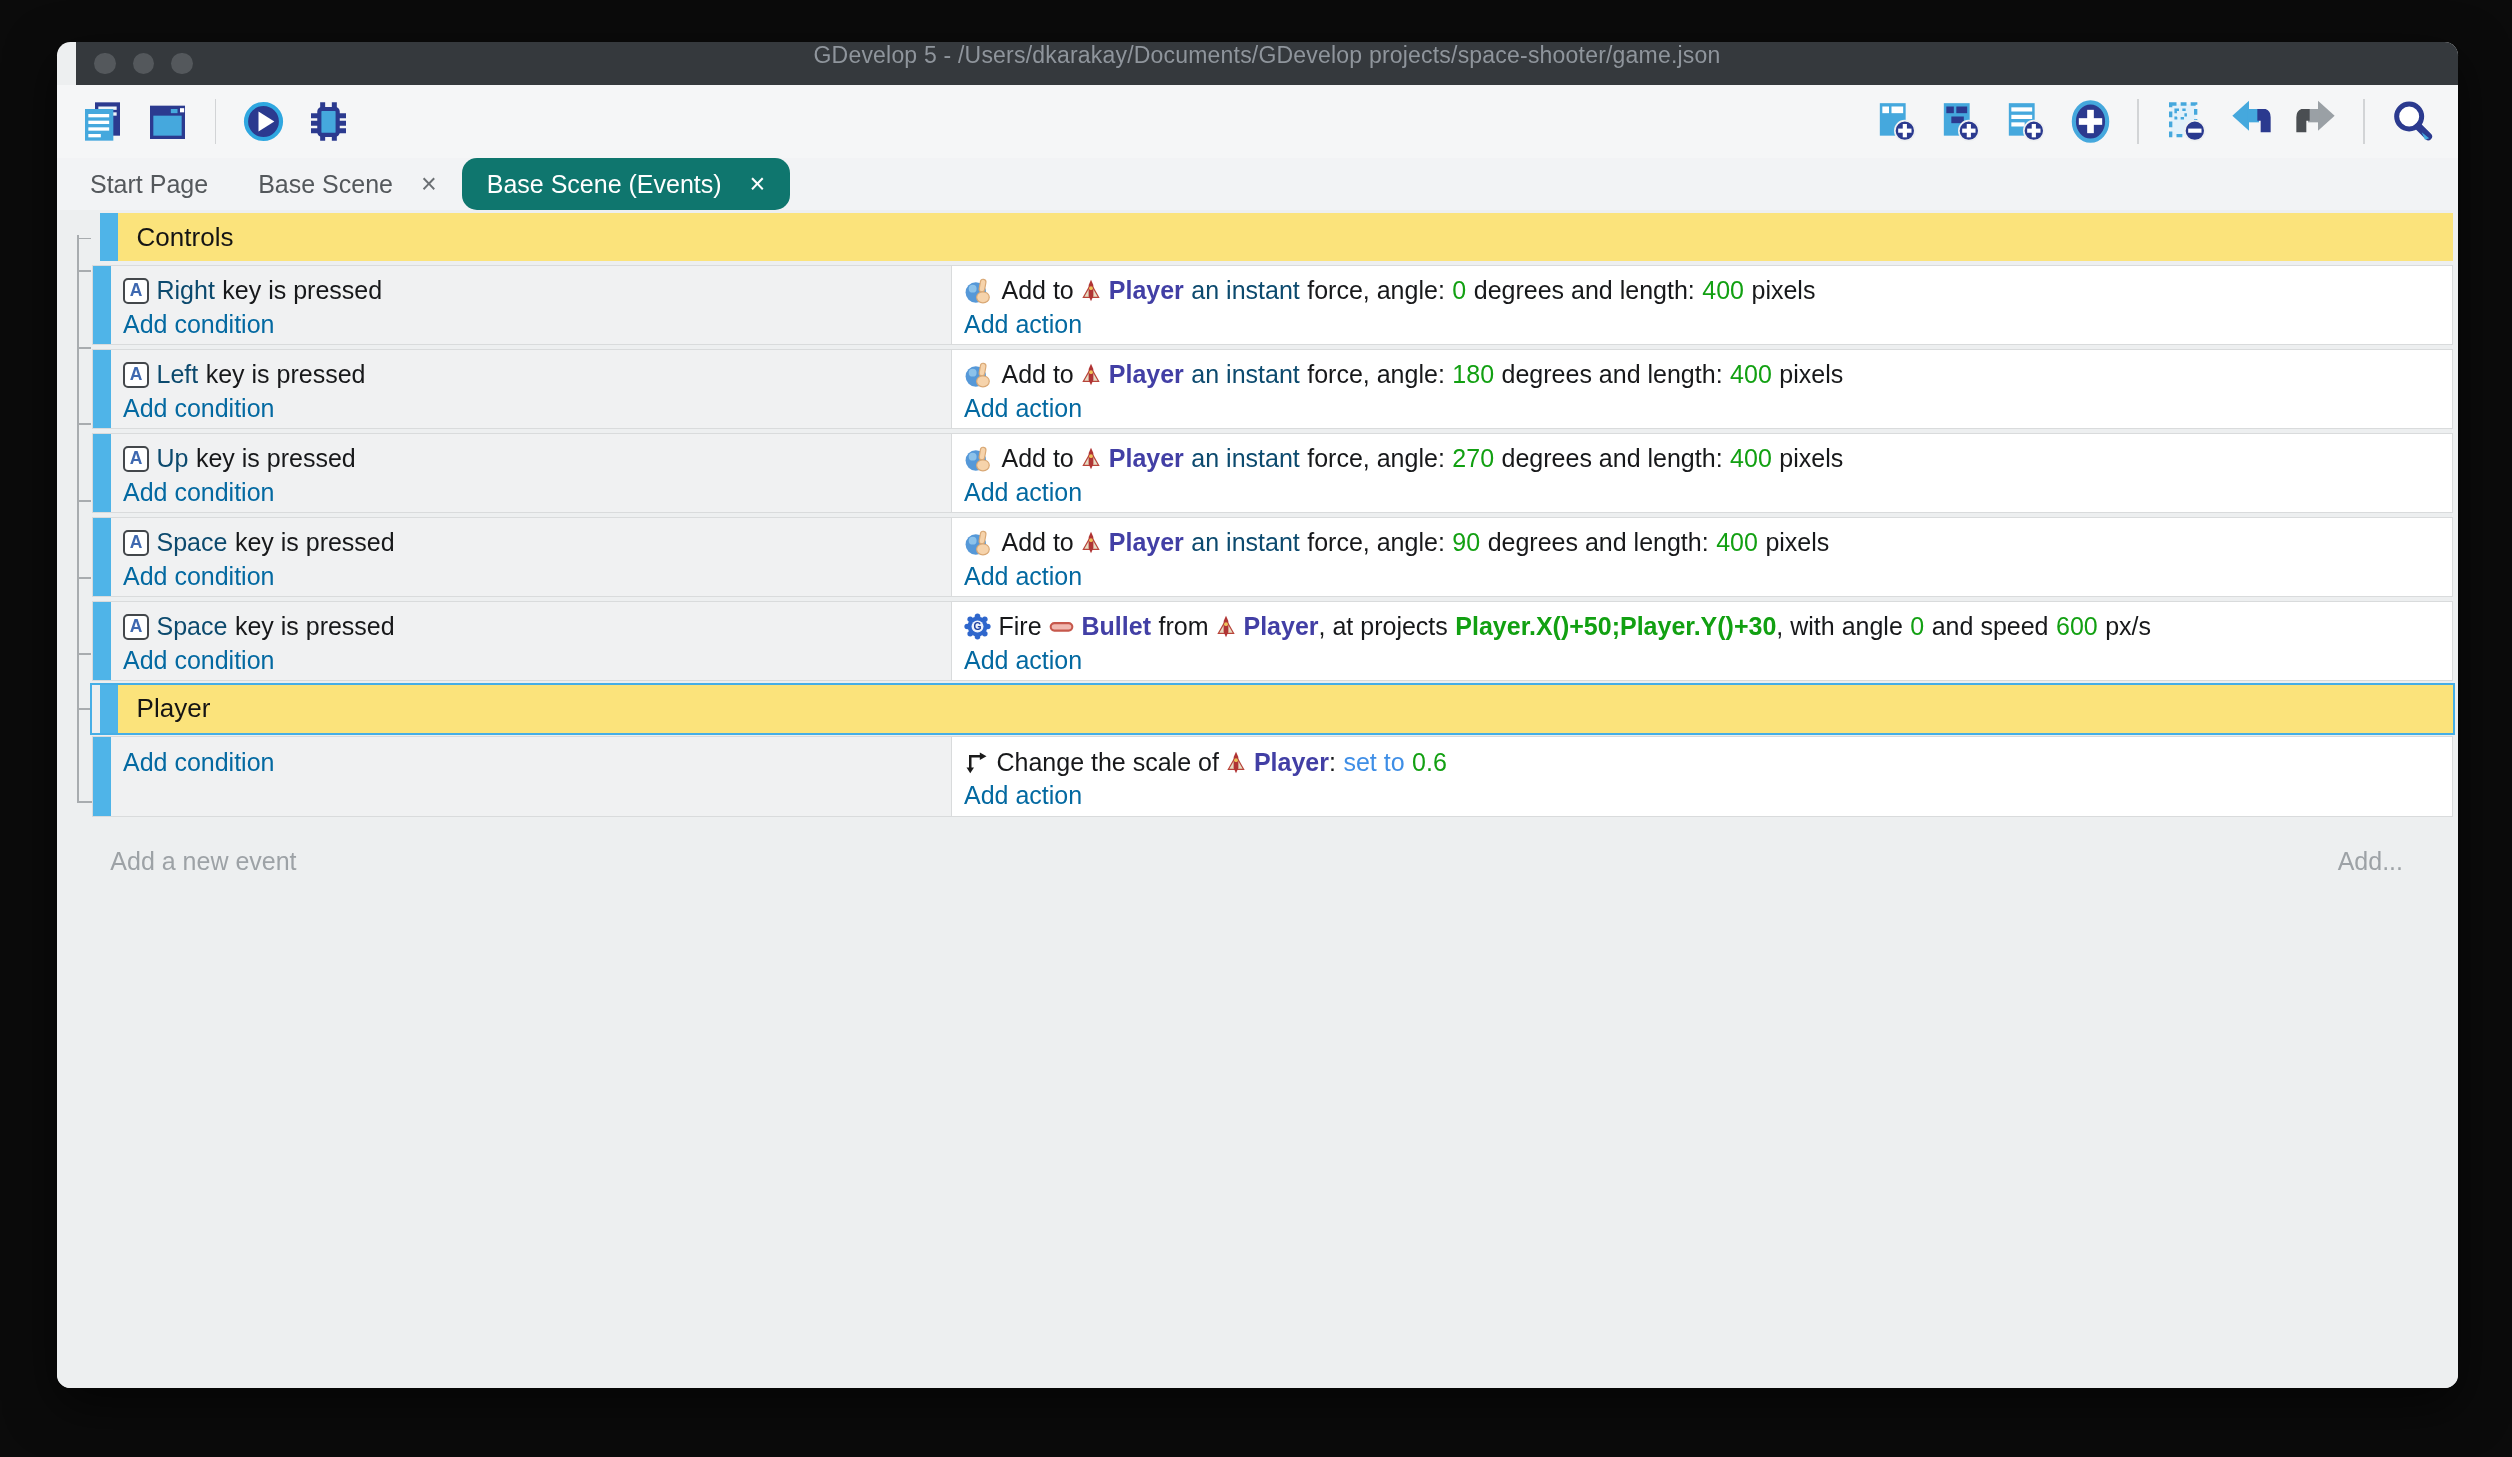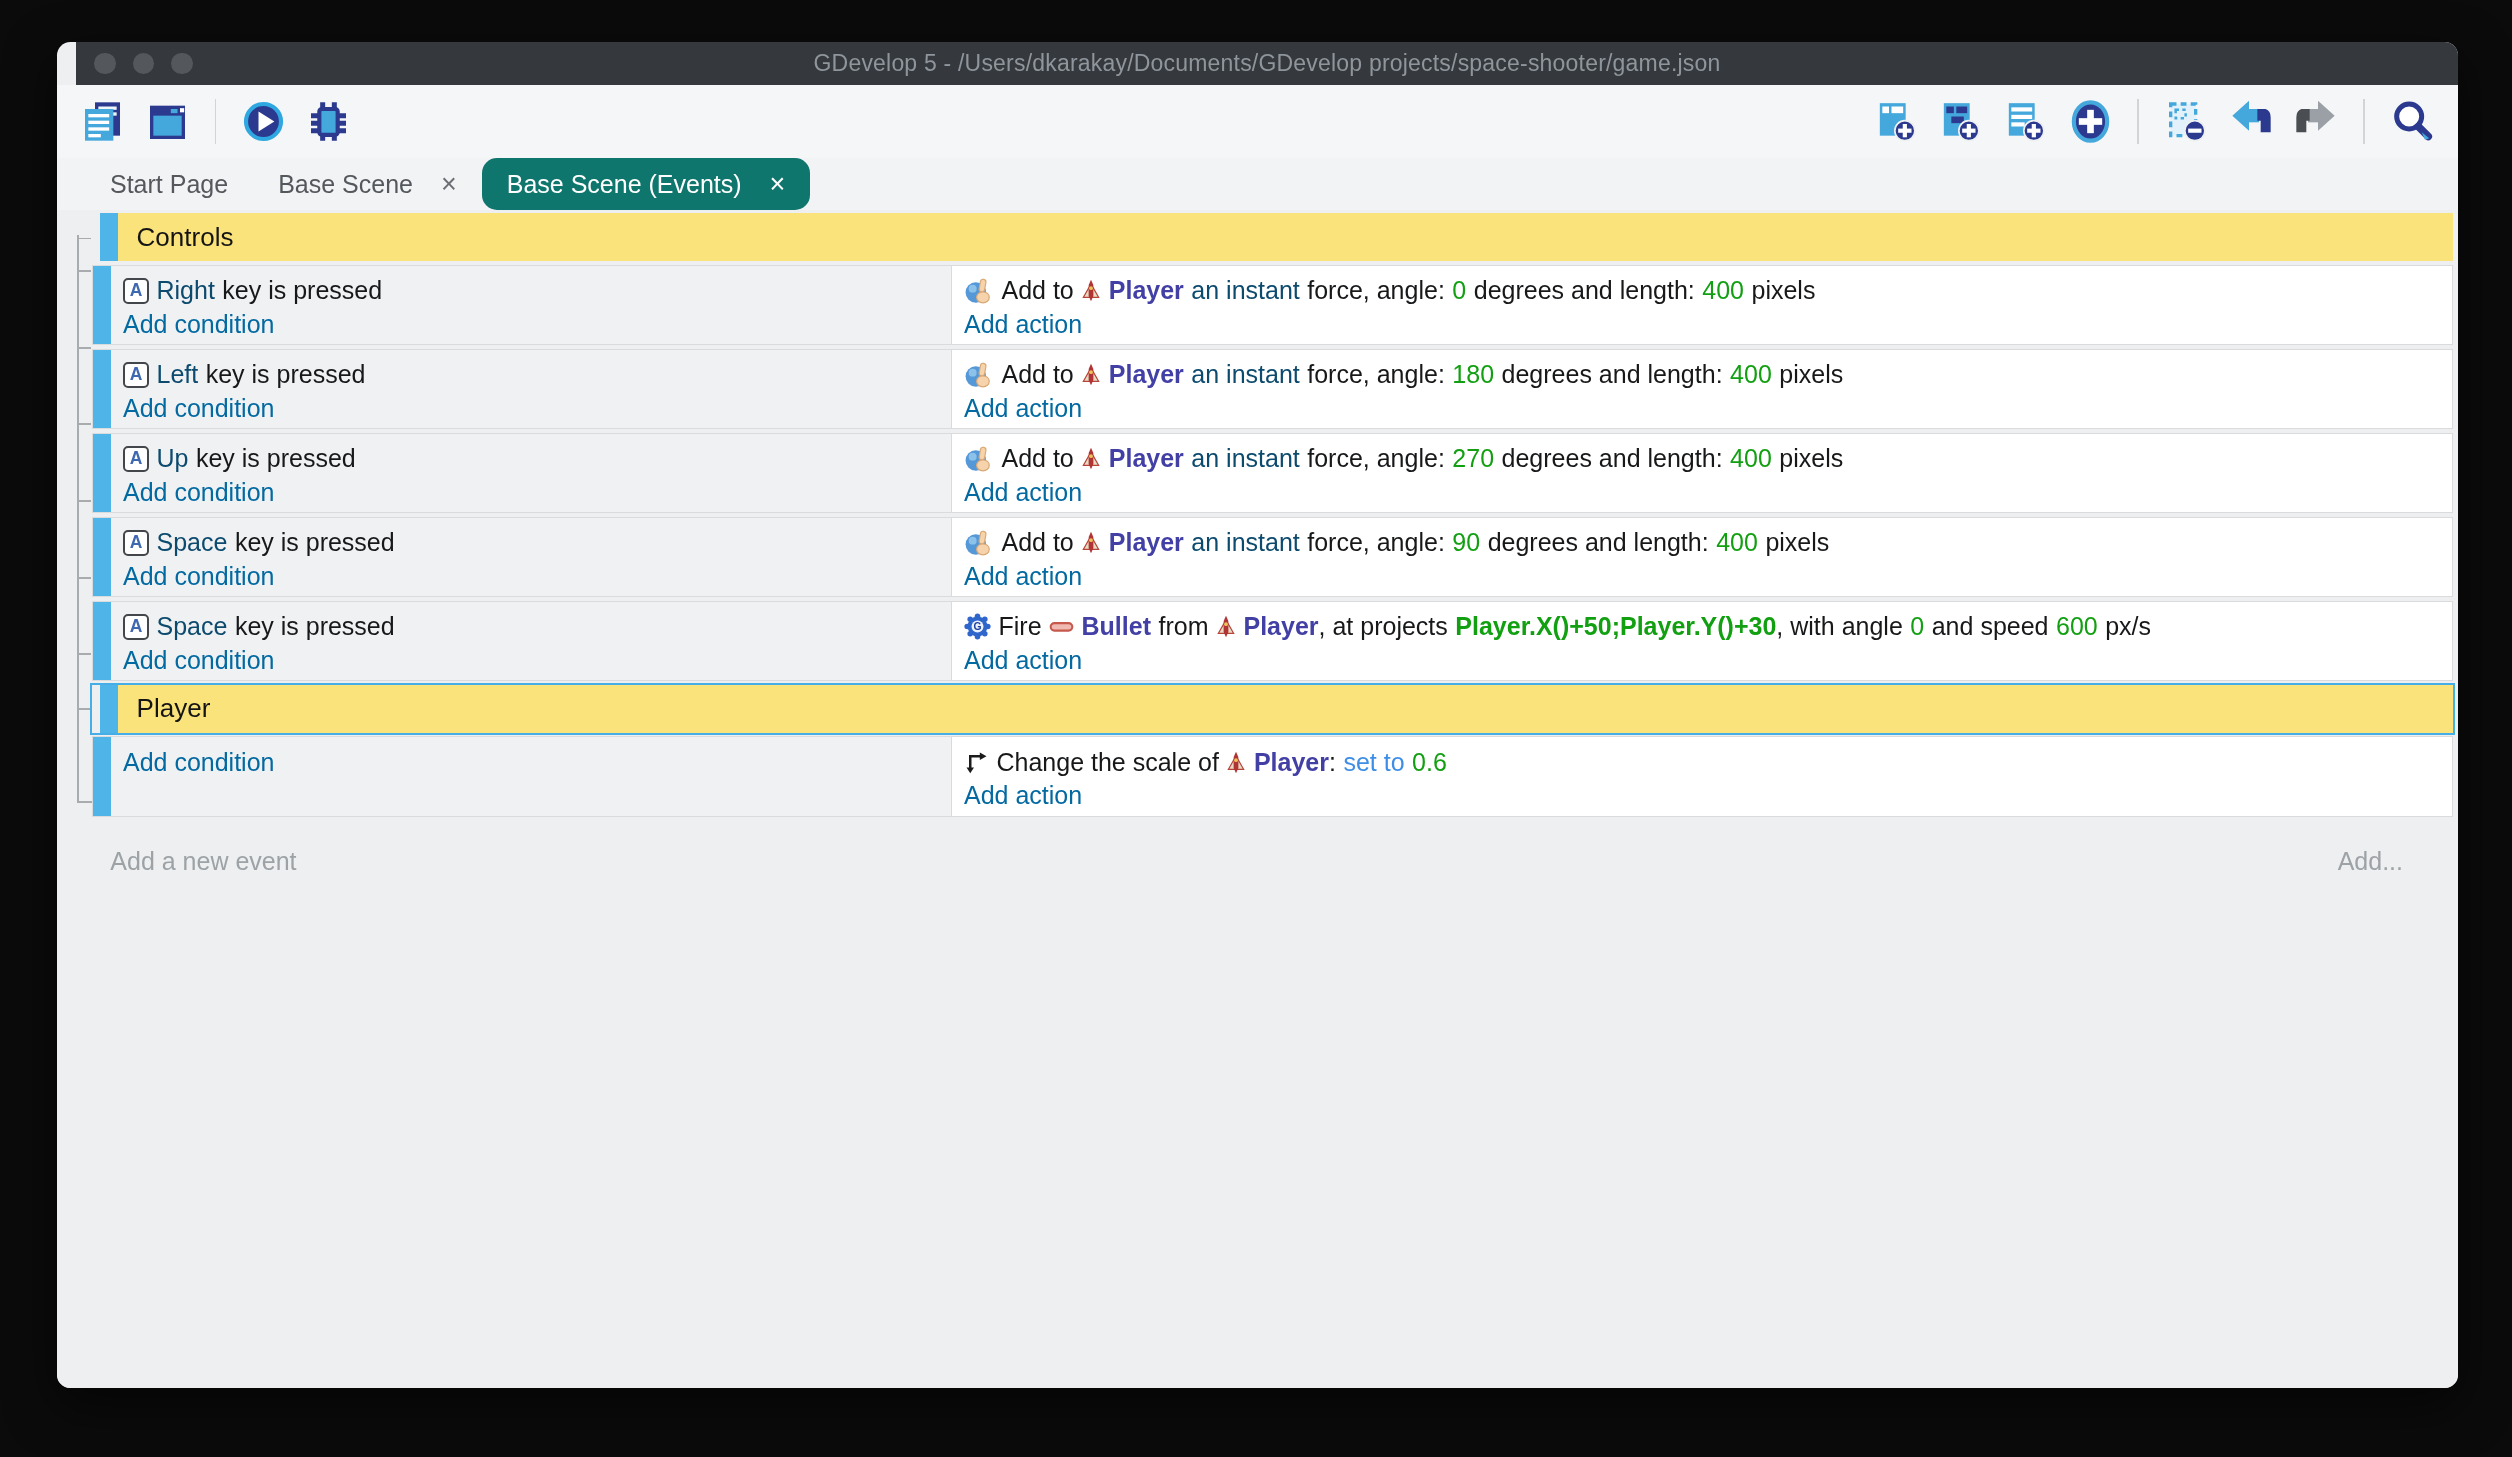--- a/index.html
+++ b/index.html
@@ -4,36 +4,36 @@
 <style>
   * { margin:0; padding:0; box-sizing:border-box; }
   html,body { background:#0a0a0a; }
   body { font-family:"Liberation Sans", sans-serif; }
   .canvas { position:relative; width:2512px; height:1458px; background:#0b0b0b; overflow:hidden; }
 
   
   .window { position:absolute; left:57px; top:42px; width:2401px; height:1346px;
             border-radius:13.3px; overflow:hidden; background:#edeff0;
             display:flex; flex-direction:column; box-shadow:0 16.7px 50px rgba(0,0,0,.6); }
-  .titlebar { height:43px; background:#35393d; display:flex; align-items:center; justify-content:center;
+  .titlebar { height:43px; background:#35393d; display:flex; align-items:flex-start; justify-content:center;
               position:relative; flex-shrink:0;margin-left:19px; }
   .traffic { position:absolute; left:18.3px; top:0; height:100%; display:flex; align-items:center; gap:16.7px; }
   .tl-dot { width:21.7px; height:21.7px; border-radius:50%; background:#54585c; }
   .title-text { color:#8f959c; font-size:23px; letter-spacing:0.2px; }
 
   
   .toolbar { height:73px; background:#f5f6f7; display:flex; align-items:center;
              justify-content:space-between; padding:0 21.7px; flex-shrink:0; }
   .tb-group { display:flex; align-items:center; gap:16.7px; }
   .tb-btn { width:48px; height:48px; display:flex; align-items:center; justify-content:center; cursor:pointer; }
   .tb-btn svg { width:45px; height:45px; }
   .tb-divider { width:1.7px; height:45px; background:#d2d4d6; margin:0 6.7px; }
 
   
-  .tabbar { height:52px; background:#f2f3f5; display:flex; align-items:stretch; padding-left:28px; flex-shrink:0; }
+  .tabbar { height:52px; background:#f2f3f5; display:flex; align-items:stretch; padding-left:8px; flex-shrink:0; }
   .tab { display:flex; align-items:center; padding:0 25px; font-size:25px; color:#54585c; cursor:pointer; }
   .tab .close-x { margin-left:28px; font-size:27px; color:#6b6f73; }
   .tab.active { background:#0f766e; color:#ffffff;border-radius:15px; }
   .tab.active .close-x { color:#ffffff; }
 
   
   .sheet { flex:1; background:#edeff0; position:relative; padding-top:3.3px; overflow:hidden; }
   .rows { margin-left:35px; margin-right:5px; position:relative; }
 
   .group-header { display:flex; align-items:stretch; height:48px; margin-bottom:3.3px; cursor:pointer;padding-left:8px; }

